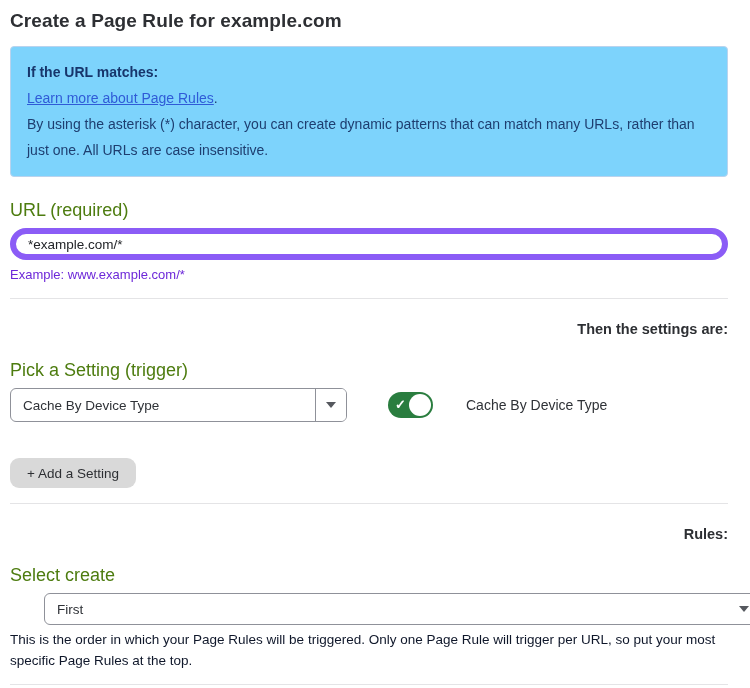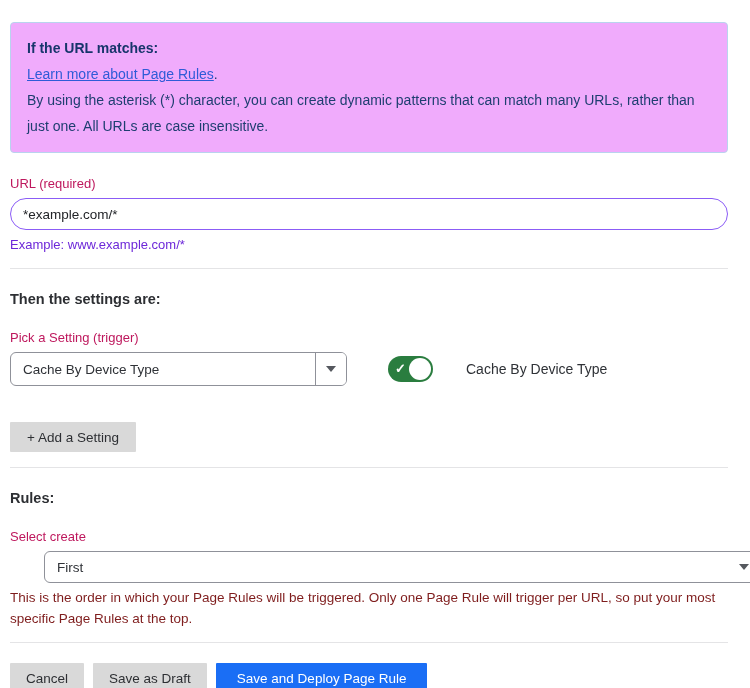--- a/index.html
+++ b/index.html
@@ -17,50 +17,50 @@
   .page-title {
     font-size: 19px;
     font-weight: bold;
     color: #2d2f33;
     margin: 2px 0 0 0;
     letter-spacing: 0.1px;
   }
 
   .info-box {
     margin-top: 14px;
-    background: #f0abfc;
+    background: #7dd3fc;
     border: 1px solid #b9d3ee;
     border-radius: 4px;
     padding: 12px 16px 13px 16px;
     font-size: 14px;
     line-height: 26px;
     color: #1e3e70;
   }
   .info-box .info-heading {
     font-weight: bold;
     color: #17356b;
   }
   .info-box a.info-link {
     color: #2f5bd7;
     text-decoration: underline;
     cursor: pointer;
   }
 
   .field-label {
     display: block;
-    font-size: 13px;
-    color: #be185d;
+    font-size: 18px;
+    color: #4d7c0f;
     margin-top: 23px;
     margin-bottom: 7px;
   }
 
   .text-input {
     width: 100%;
     height: 32px;
-    border: 1px solid #8b5cf6;
+    border: 6px solid #8b5cf6;
     border-radius: 16px;
     padding: 0 12px;
     font-size: 13.5px;
     font-family: "Liberation Sans", sans-serif;
     color: #222428;
     background: #fff;
     outline: none;
   }
 
   .helper-text {
@@ -73,20 +73,21 @@
     border: none;
     border-top: 1px solid #e4e4e6;
     margin: 16px 0 0 0;
   }
 
   .section-heading {
     font-size: 14.5px;
     font-weight: bold;
     color: #2d2f33;
     margin-top: 22px;
+    text-align: right;
   }
 
   .pick-row {
     display: flex;
     align-items: center;
     gap: 20px;
   }
 
   .select-box {
     height: 34px;
@@ -159,21 +160,21 @@
   }
   .toggle-label {
     margin-left: 13px;
     font-size: 14px;
     color: #2f3237;
   }
 
   .btn {
     display: inline-block;
     border: none;
-    border-radius: 1px;
+    border-radius: 9px;
     font-family: "Liberation Sans", sans-serif;
     font-size: 13.5px;
     cursor: pointer;
     white-space: nowrap;
   }
   .btn-gray {
     background: #d9d9d9;
     color: #2d2f33;
   }
   .btn-blue {
@@ -181,40 +182,41 @@
     color: #ffffff;
   }
   .add-setting-btn {
     margin-top: 36px;
     height: 30px;
     padding: 0 17px;
   }
 
   .order-help {
     font-size: 13.5px;
-    color: #7f1d1d;
+    color: #0f172a;
     line-height: 1.55;
     margin-top: 5px;
   }
 
   .footer-row {
     margin-top: 20px;
     display: flex;
     align-items: center;
     gap: 9px;
   }
   .footer-row .btn { height: 31px; }
   .footer-row .btn-gray { padding: 0 16px; }
   .footer-row .btn-blue { padding: 0 21px; }
 </style>
 </head>
 <body>
 
 <div class="content">
 
+  <h1 class="page-title">Create a Page Rule for example.com</h1>
 
   <div class="info-box">
     <div class="info-heading">If the URL matches:</div>
     <div><a class="info-link">Learn more about Page Rules</a><span>.</span></div>
     <div>By using the asterisk (*) character, you can create dynamic patterns that can match many URLs, rather than just one. All URLs are case insensitive.</div>
   </div>
 
   <label class="field-label">URL (required)</label>
   <input class="text-input" type="text" value="*example.com/*" style="">
   <div class="helper-text">Example: www.example.com/*</div>

